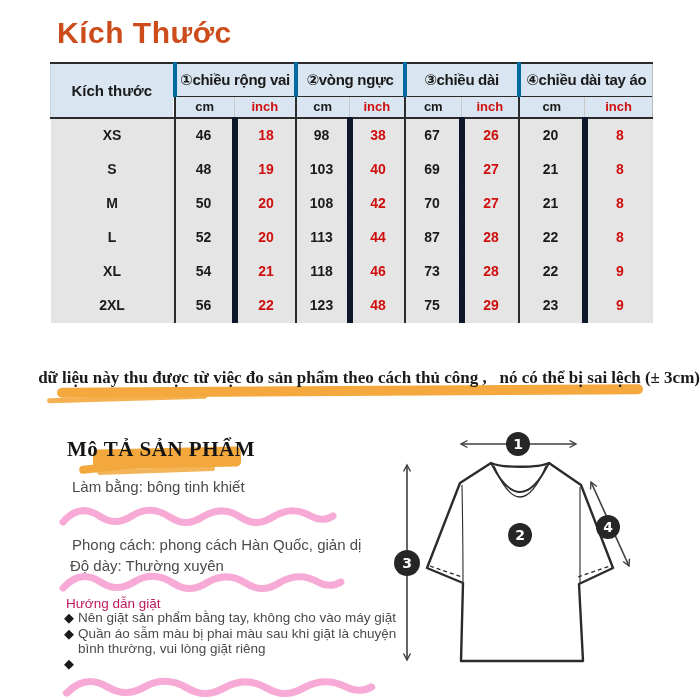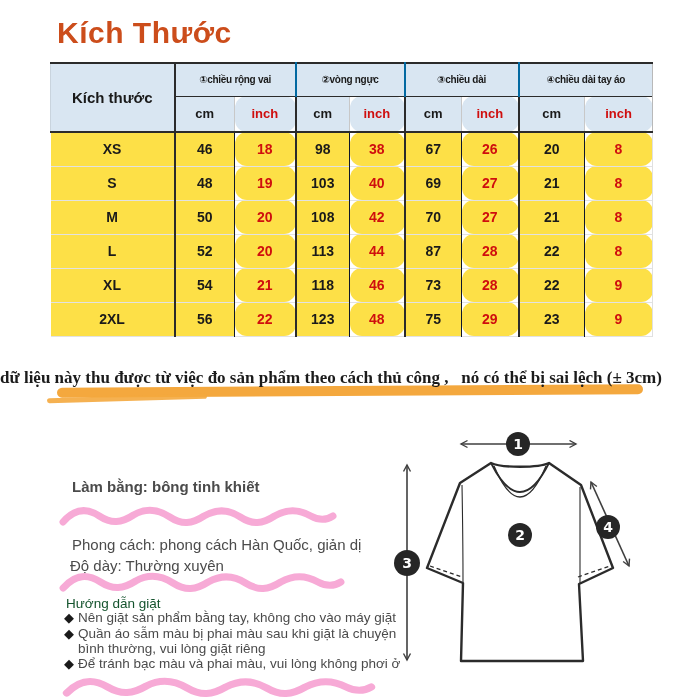--- a/index.html
+++ b/index.html
@@ -19,50 +19,50 @@
     border-collapse:collapse;table-layout:fixed;
     border-top:2px solid #2b2b2b;
     font-weight:bold;color:#1a1a1a;
   }
   table.size-table th,table.size-table td{
     padding:0;text-align:center;vertical-align:middle;
     font-weight:bold;overflow:hidden;white-space:nowrap;
   }
   thead th{background:#d9e6f2;}
   tr.grp-row{height:33px;}
-  tr.unit-row{height:36px;padding-left:32px;}
+  tr.unit-row{height:22px;padding-left:32px;}
   tbody tr{height:34px;}
   th.corner{font-size:15px;border-right:2px solid #2b2b2b;border-left:1px solid #c9d4de;}
-  th.grp{font-size:10px;letter-spacing:-0.3px;border-left:2px solid #0369a1;}
+  th.grp{font-size:15px;letter-spacing:-0.3px;border-left:4px solid #0369a1;}
   th.grp:last-child{border-right:1px solid #b9b9b9;margin-left:36px;}
   tr.unit-row th{font-size:13px;border-top:1px solid #2b2b2b;}
   th.u-cm{border-left:2px solid #2b2b2b;}
   th.u-inch{border-left:1px solid #c8c8c8;border-right:0;}
   tr.unit-row th:last-child{border-right:1px solid #b9b9b9;}
   thead{border-bottom:2px solid #2b2b2b;}
-  tbody td{font-size:14px;background:#fde047;}
+  tbody td{font-size:14px;background:#e5e5e5;}
   tbody tr + tr td{border-top:1px solid #e2e2e2;}
   tbody{border-bottom:1px solid #e2e2e2;}
   td.v-g{border-left:2px solid #2b2b2b;}
-  td.v-l{border-left:1px solid #0f172a;margin-top:48px;}
-  td.inch-val,th.u-inch{color:#cf0e0e;border-radius:12px;}
+  td.v-l{border-left:6px solid #0f172a;margin-top:48px;}
+  td.inch-val,th.u-inch{color:#cf0e0e;}
   tbody td:last-child{border-right:1px solid #e0e0e0;}
 
   
   .note-wrap{position:absolute;left:0;top:368px;width:700px;}
   .brush-main{
     position:absolute;left:57px;top:18px;width:586px;height:10px;
     background:#f4a83e;border-radius:5px;transform:rotate(-0.35deg);
   }
   .brush-tail{
     position:absolute;left:47px;top:28px;width:160px;height:5px;
     background:#f4a83e;border-radius:3px;transform:rotate(-1.6deg);opacity:.9;
   }
   .note-text{
-    position:relative;display:block;text-align:left;
+    position:relative;display:block;text-align:right;
     font-family:"Liberation Serif","DejaVu Serif",serif;
     font-weight:bold;font-size:17px;color:#1b1b1b;white-space:pre-wrap;
   }
 
   
   .desc-heading{position:absolute;left:67px;top:437px;height:30px;}
   .hl-main{
     position:absolute;left:26px;top:11px;width:148px;height:20px;
     background:#f2a83d;border-radius:5px;transform:rotate(-1.2deg);
   }
@@ -72,21 +72,21 @@
   }
   .hl-tail2{
     position:absolute;left:30px;top:31px;width:118px;height:5px;
     background:#f2a83d;border-radius:3px;transform:rotate(-2deg);opacity:.85;
   }
   .desc-heading .txt{
     position:relative;font-family:"Liberation Serif","DejaVu Serif",serif;
     font-weight:bold;font-size:21px;letter-spacing:.5px;color:#151515;
   }
   .desc-line{position:absolute;font-size:15px;color:#4b4b4b;}
-  .wash-heading{position:absolute;left:66px;top:596px;font-size:13.5px;color:#14532d;}
+  .wash-heading{position:absolute;left:66px;top:596px;font-size:13.5px;color:#be185d;}
   .wash-list{position:absolute;left:64px;top:611px;width:352px;margin:0;padding:0;list-style:none;}
   .wash-list li{display:flex;align-items:flex-start;font-size:13.5px;line-height:1.08;color:#4b4b4b;margin:0 0 1px 0;}
   .wash-list .bullet{flex:0 0 auto;color:#1a1a1a;font-size:13px;margin-right:4px;line-height:1.15;}
   .wave{position:absolute;}
 
   
   .tshirt-svg{position:absolute;left:388px;top:420px;}
   .circ-label{font-family:"DejaVu Sans",sans-serif;font-size:14px;font-weight:bold;fill:#ffffff;}
 </style>
 </head>
@@ -196,22 +196,28 @@
       </tr>
     </tbody>
   </table>
 
   <div class="note-wrap">
     <span class="brush-main"></span>
     <span class="brush-tail"></span>
     <span class="note-text">dữ liệu này thu được từ việc đo sản phẩm theo cách thủ công ,   nó có thể bị sai lệch (± 3cm)</span>
   </div>
 
-
-  <div class="desc-line" style="left:72px;top:478px;font-weight:bold;">Làm bằng: bông tinh khiết</div>
+  <div class="desc-heading">
+    <span class="hl-main"></span>
+    <span class="hl-tail"></span>
+    <span class="hl-tail2"></span>
+    <span class="txt">Mô TẢ SẢN PHẨM</span>
+  </div>
+
+  <div class="desc-line" style="left:72px;top:478px;">Làm bằng: bông tinh khiết</div>
 
   <svg class="wave" style="left:57px;top:503px;" width="282" height="28" viewBox="0 0 280 28" preserveAspectRatio="none">
     <path d="M6,19 C18,5 30,5 42,13 C54,21 64,20 76,12 C88,5 100,6 112,14 C124,22 134,21 146,13 C158,6 170,6 182,14 C194,22 204,21 216,13 C228,6 240,6 252,13 C261,18 268,17 274,13" fill="none" stroke="#f7aad6" stroke-width="7" stroke-linecap="round"></path>
   </svg>
 
   <div class="desc-line" style="left:72px;top:536px;">Phong cách: phong cách Hàn Quốc, giản dị</div>
   <div class="desc-line" style="left:70px;top:557px;">Độ dày: Thường xuyên</div>
 
   <svg class="wave" style="left:57px;top:569px;" width="290" height="28" viewBox="0 0 280 28" preserveAspectRatio="none">
     <path d="M6,19 C18,5 30,5 42,13 C54,21 64,20 76,12 C88,5 100,6 112,14 C124,22 134,21 146,13 C158,6 170,6 182,14 C194,22 204,21 216,13 C228,6 240,6 252,13 C261,18 268,17 274,13" fill="none" stroke="#f7aad6" stroke-width="7" stroke-linecap="round"></path>
@@ -223,21 +229,20 @@
     <li>
       <span class="bullet">◆</span>
       <span>Nên giặt sản phẩm bằng tay, không cho vào máy giặt</span>
     </li>
     <li>
       <span class="bullet">◆</span>
       <span>Quần áo sẫm màu bị phai màu sau khi giặt là chuyện bình thường, vui lòng giặt riêng</span>
     </li>
     <li>
       <span class="bullet">◆</span>
-      <span>Để tránh bạc màu và phai màu, vui lòng không phơi ở</span>
     </li>
   </ul>
 
   <svg class="wave" style="left:60px;top:674px;" width="318" height="28" viewBox="0 0 280 28" preserveAspectRatio="none">
     <path d="M6,19 C18,5 30,5 42,13 C54,21 64,20 76,12 C88,5 100,6 112,14 C124,22 134,21 146,13 C158,6 170,6 182,14 C194,22 204,21 216,13 C228,6 240,6 252,13 C261,18 268,17 274,13" fill="none" stroke="#f7aad6" stroke-width="7" stroke-linecap="round"></path>
   </svg>
 
   <svg class="tshirt-svg" width="272" height="280" viewBox="0 0 272 280">
     <defs>
       <marker id="ah" markerWidth="10" markerHeight="10" refX="7.5" refY="4.5" orient="auto-start-reverse" markerUnits="userSpaceOnUse">

